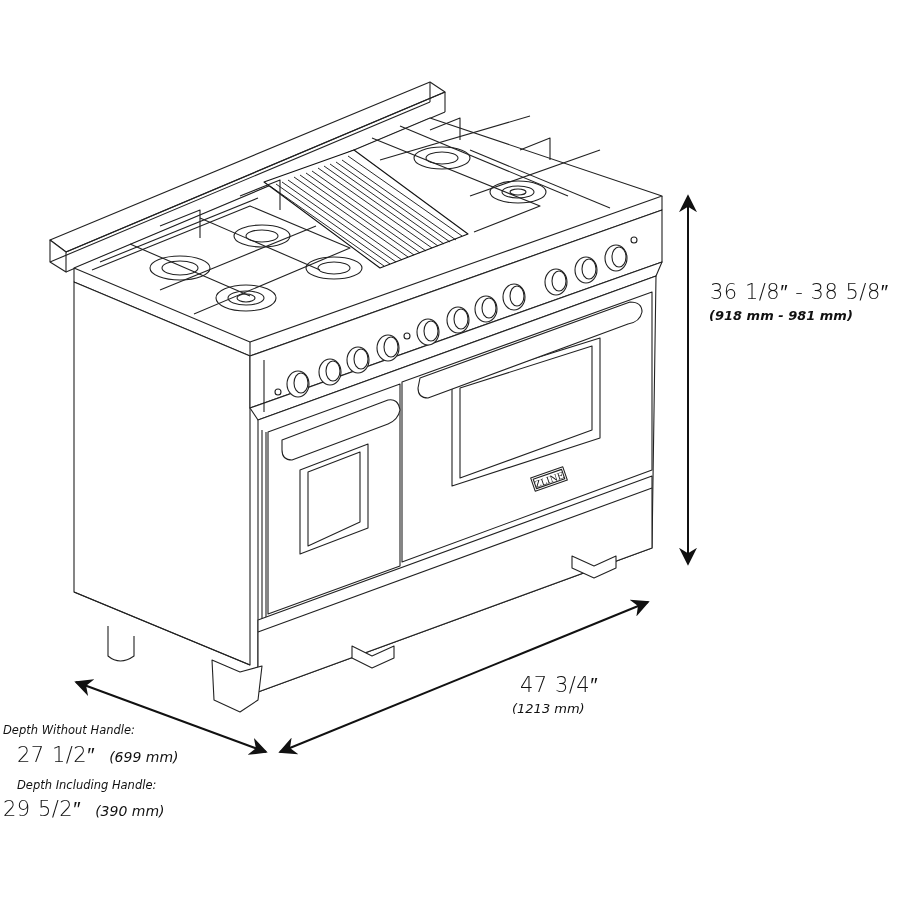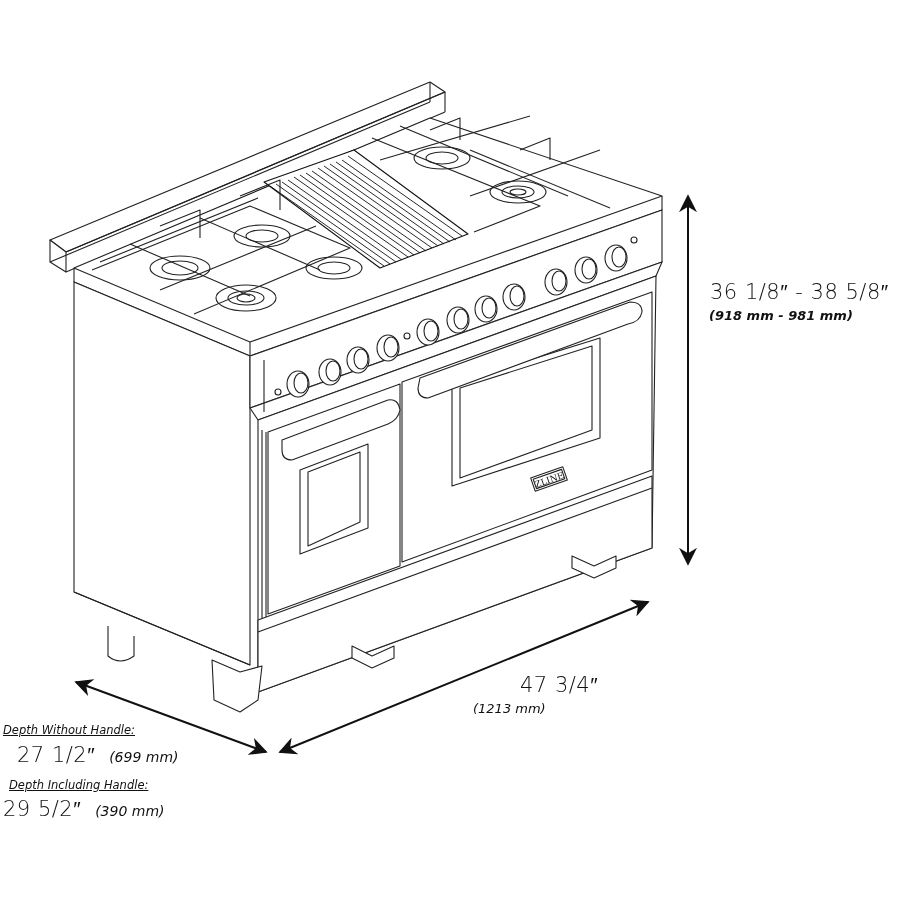--- a/index.html
+++ b/index.html
@@ -1,28 +1,28 @@
 <!DOCTYPE html>
 <html><head>
   <meta charset="utf-8">
   <style>
     html, body { margin: 0; padding: 0; background: #ffffff; }
     body { width: 900px; height: 900px; position: relative; overflow: hidden; font-family: "DejaVu Sans", sans-serif; color: #111; }
     #drawing { position: absolute; left: 0; top: 0; width: 900px; height: 900px; }
     .label { position: absolute; white-space: nowrap; color: #111; }
     .big { font-size: 21px; letter-spacing: 0.5px; font-weight: 300; text-align: center; }
     .small { font-size: 13px; font-style: italic; }
-    .tiny { font-size: 11.5px; font-style: italic; text-decoration: underline; }
+    .tiny { font-size: 11.5px; font-style: italic; }
     #height-label { left: 710px; top: 280px; }
     #height-mm { left: 709px; top: 308px; font-weight: bold; }
     #width-label { left: 520px; top: 673px; }
-    #width-mm { left: 473px; top: 701px; text-align: right; }
+    #width-mm { left: 512px; top: 701px; text-align: right; }
     #depth1-title { left: 3px; top: 723px; }
     #depth1-row { left: 3px; top: 743px; margin-left: 14px; }
-    #depth2-title { left: 9px; top: 778px; }
+    #depth2-title { left: 17px; top: 778px; }
     #depth2-row { left: 3px; top: 797px; }
     .row .mm { font-size: 14px; font-style: italic; margin-left: 14px; }
     svg line, svg polyline, svg polygon, svg path, svg rect, svg ellipse, svg circle { vector-effect: non-scaling-stroke; }
   </style>
 </head>
 <body>
 
 <svg id="drawing" viewBox="0 0 900 900" xmlns="http://www.w3.org/2000/svg">
   <defs>
     <marker id="arrow" viewBox="0 0 10 10" refX="9" refY="5" markerWidth="9" markerHeight="9" orient="auto-start-reverse">

